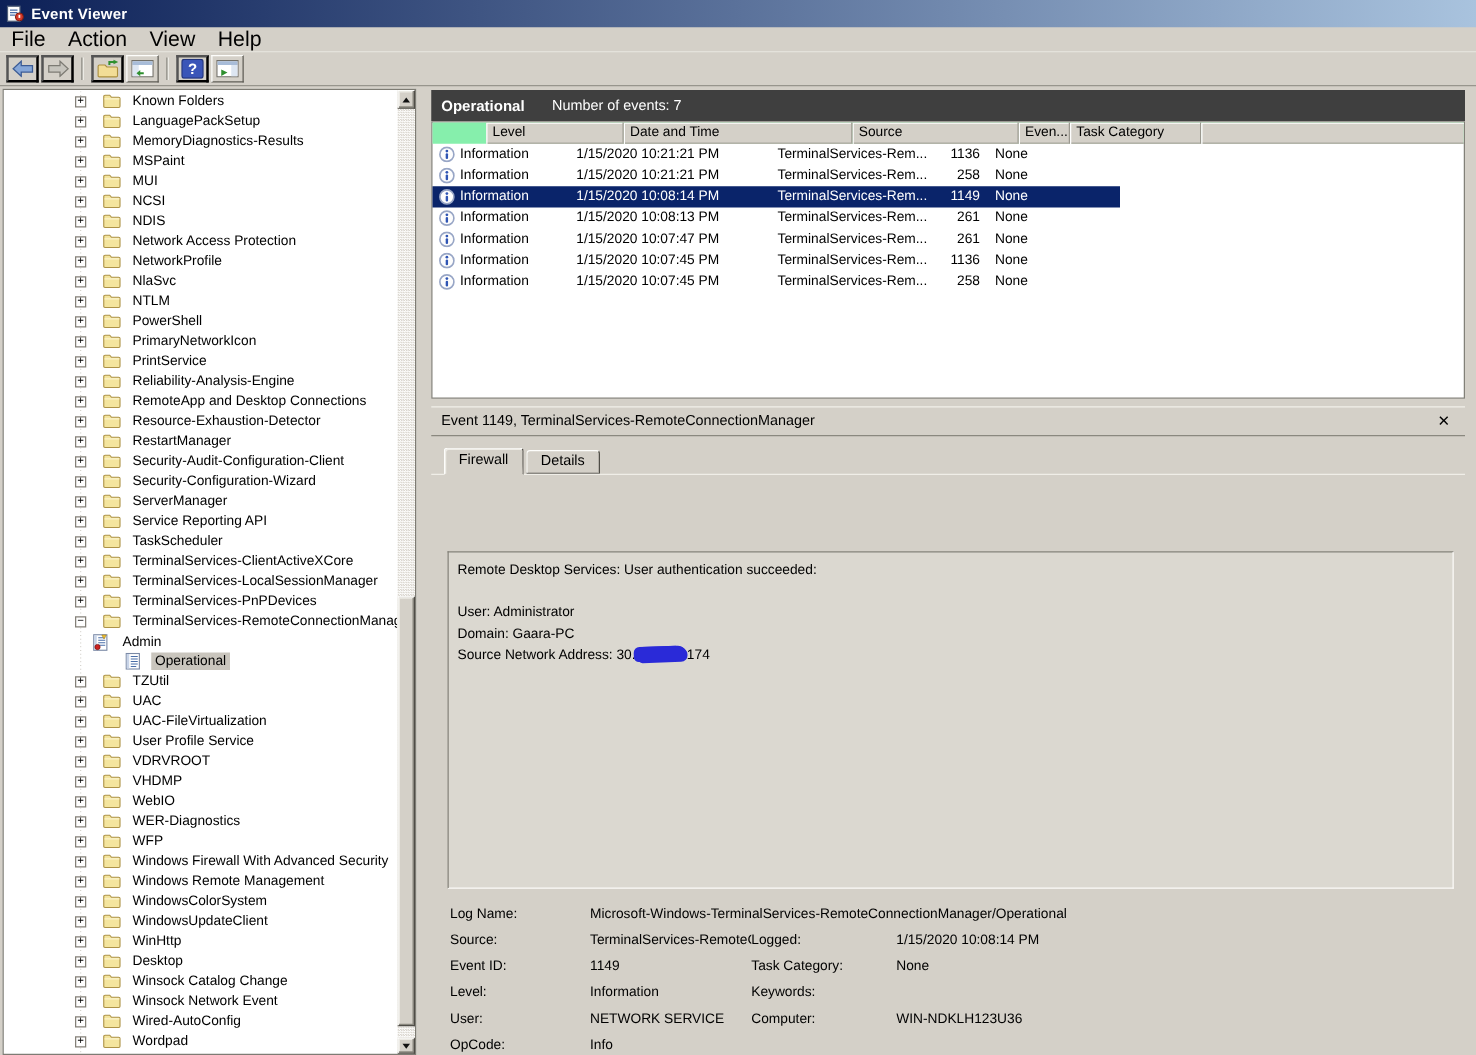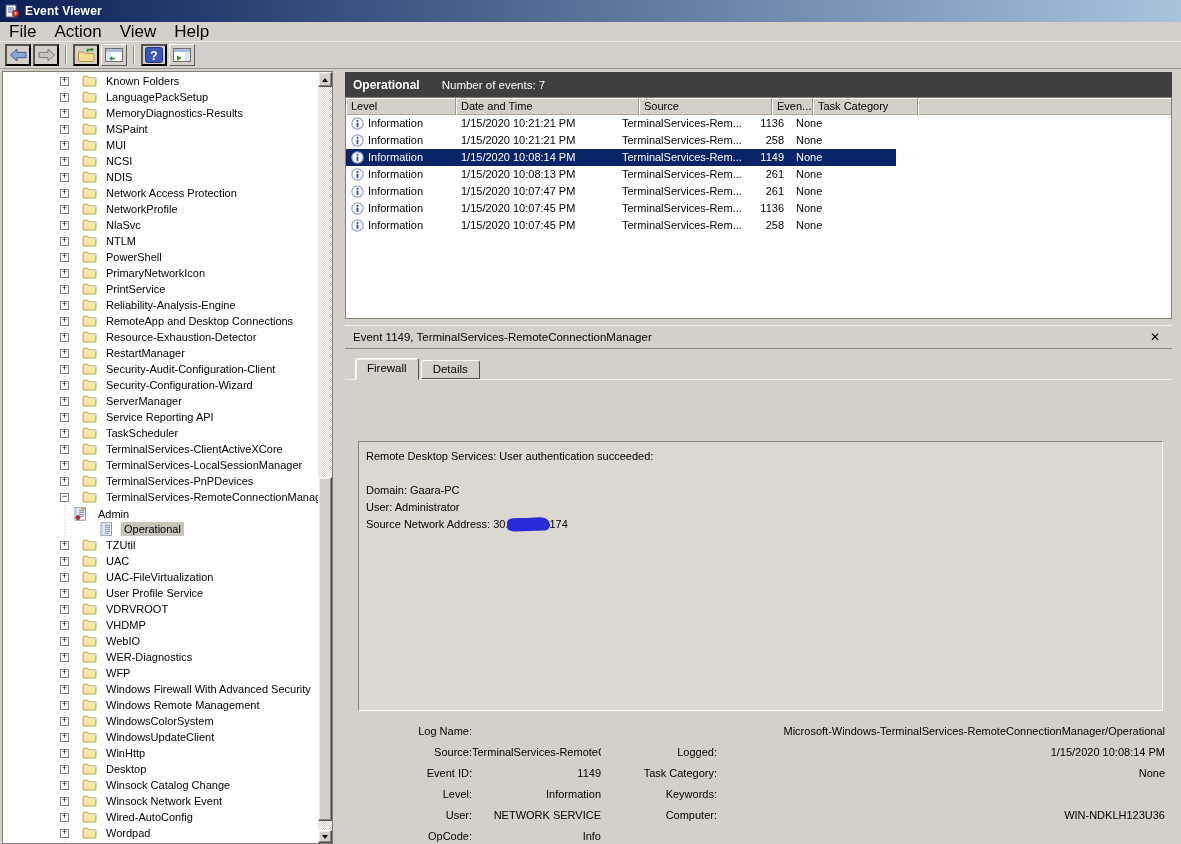--- a/index.html
+++ b/index.html
@@ -52,21 +52,21 @@
   .arr-down { width:0; height:0; border-left:3px solid transparent; border-right:3px solid transparent; border-top:4px solid #111; }
 
   
   #list-titlebar { position:absolute; left:345px; top:72px; width:827px; height:25px;
     background:var(--header_bar,#3f3f3f); color:#fff; display:flex; align-items:center; padding-left:8px; }
   #list-titlebar .lt { font-weight:bold; font-size:12px; margin-right:22px; }
   #list-titlebar .ls { font-size:11.5px; }
 
   #list-table { position:absolute; left:345px; top:97px; width:827px; height:222px; background:#fff;
     border:1px solid #828078; }
-  #list-header { display:flex; height:17px; background:#3b82f6; }
+  #list-header { display:flex; height:17px; background:#86efac;padding-left:43px; }
   .hcell { height:17px; line-height:16px; padding-left:5px; background:#d4d0c8;
     border-right:1px solid #9a988f; box-shadow:inset 1px 1px 0 #fff, inset 0 -1px 0 #aaa89f;
     overflow:hidden; white-space:nowrap; }
   .hfill { flex:1; border-right:none; }
   .lrow { display:flex; height:17px; align-items:center; width:550px; }
   .lrow.sel { background:var(--selection,#0a246a); color:#fff; }
   .lcell { padding-left:5px; overflow:hidden; white-space:nowrap; height:17px; line-height:17px; }
   .c-level { width:110px; display:flex; align-items:center; gap:4px; }
   .c-date  { width:161px; }
   .c-src   { width:133px; }
@@ -89,21 +89,21 @@
   #tabpage { position:absolute; left:0; right:0; top:54px; bottom:0; border-top:1px solid #f0eee8; }
 
   #msgbox { position:absolute; left:13px; top:61px; width:805px; height:270px; background:#dbd8d0;
     border:1px solid; border-color:#84827a #fbfaf7 #fbfaf7 #84827a; padding:6px 7px; }
   .mline { line-height:17px; min-height:17px; white-space:pre; }
   .redaction { display:inline-block; width:40px; height:12px; margin:0 0 -2px 1px;
     background:var(--redaction,#2a2ad8); border-radius:7px 10px 8px 6px; transform:rotate(-2deg);
     box-shadow:1px 1px 0 var(--redaction,#2a2ad8), -2px 0 0 var(--redaction,#2a2ad8); }
 
   #fields { position:absolute; left:0; top:340px; width:820px; padding-left:15px; }
-  .frow { display:grid; grid-template-columns:112px 129px 116px 1fr; height:21px; align-items:center;text-align:right; }
+  .frow { display:grid; grid-template-columns:112px 129px 116px 1fr; height:21px; align-items:center; }
   .fv { overflow:hidden; white-space:nowrap; }
   .fv.span3 { grid-column:2 / 5; }
 
   svg { display:block; }
 </style>
 </head>
 <body>
 
 <div id="titlebar">
   <span class="ticon">
@@ -815,22 +815,22 @@
   </div>
   <div id="tabstrip">
       <span class="tab active">Firewall</span>
       <span class="tab inactive">Details</span>
     </div>
   <div id="tabpage">
     <div id="msgbox">
       <div id="message-lines">
           <div class="mline">Remote Desktop Services: User authentication succeeded:</div>
           <div class="mline">&nbsp;</div>
+          <div class="mline">User: Administrator</div>
           <div class="mline">Domain: Gaara-PC</div>
-          <div class="mline">User: Administrator</div>
           <div class="mline"><span>Source Network Address: 30.</span><span class="redaction"></span><span>174</span></div>
         </div>
     </div>
     <div id="fields">
         <div class="frow">
           <span class="fl">Log Name:</span>
           <span class="fv span3">Microsoft-Windows-TerminalServices-RemoteConnectionManager/Operational</span>
         </div>
         <div class="frow">
           <span class="fl">Source:</span>

